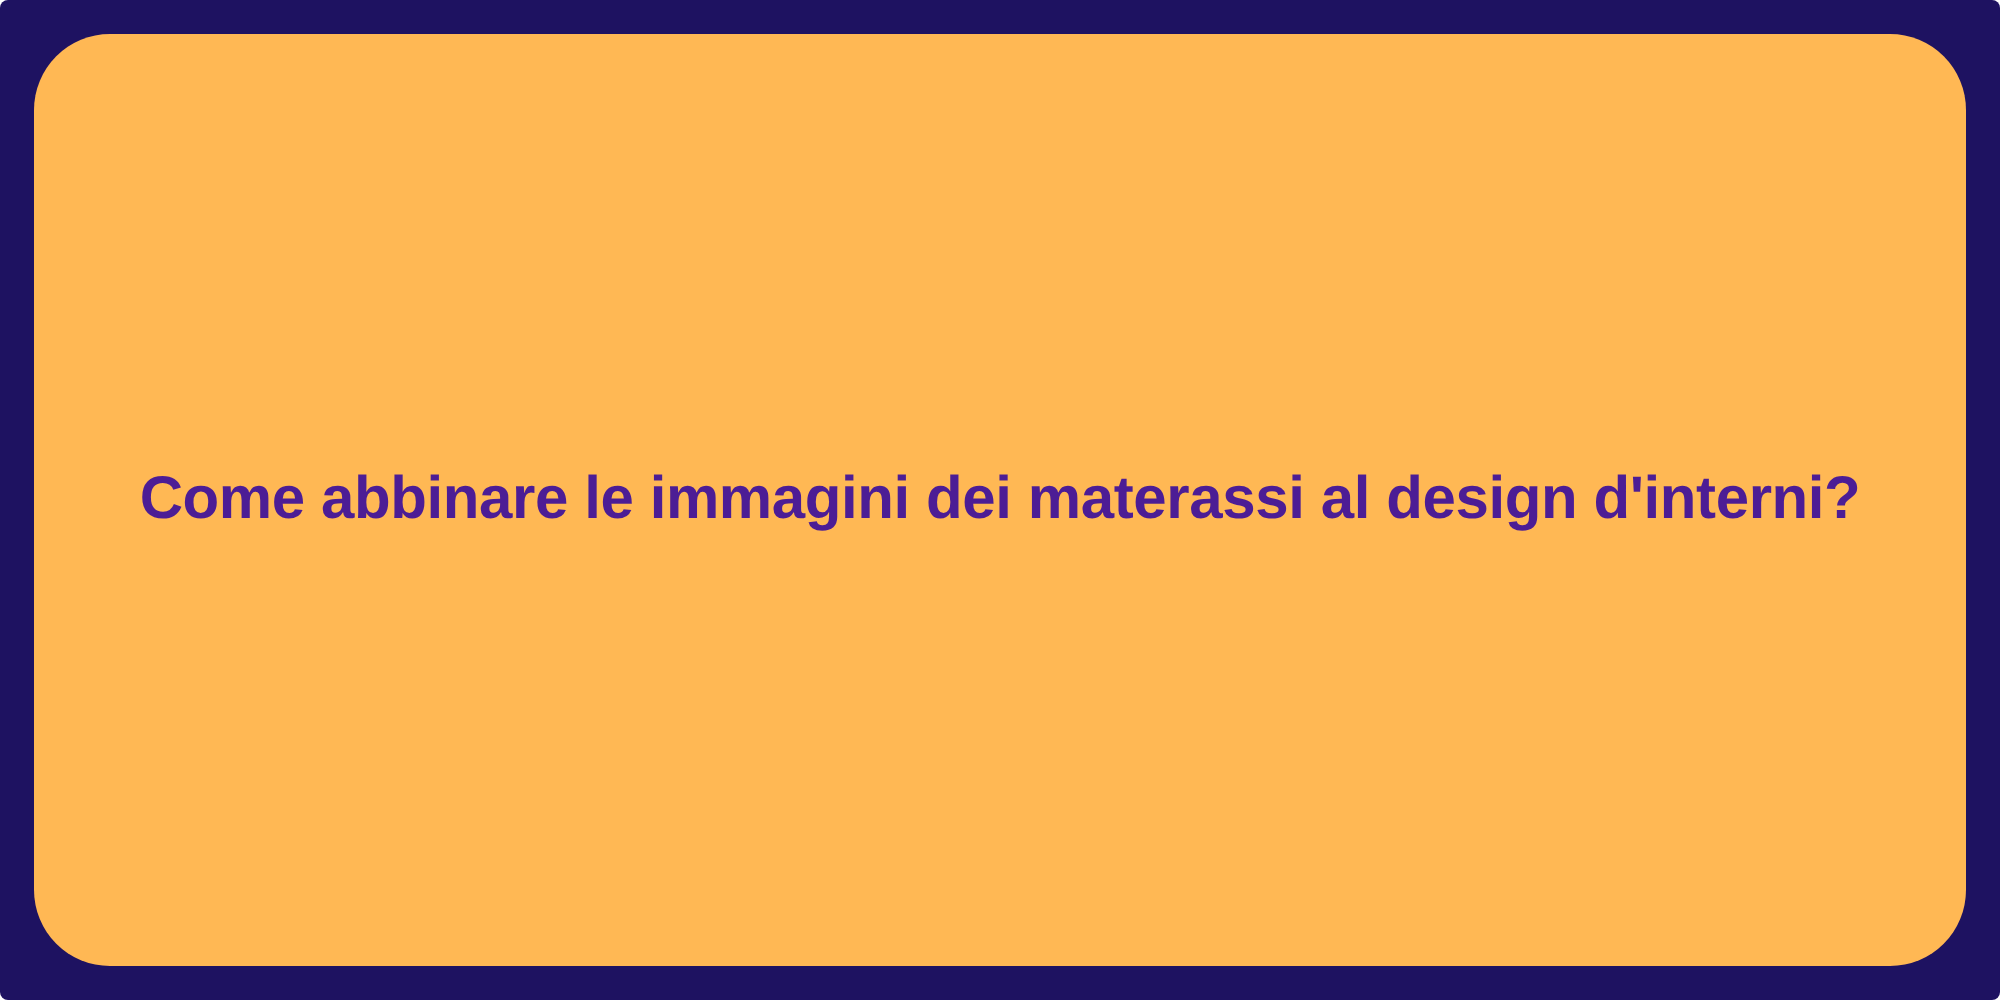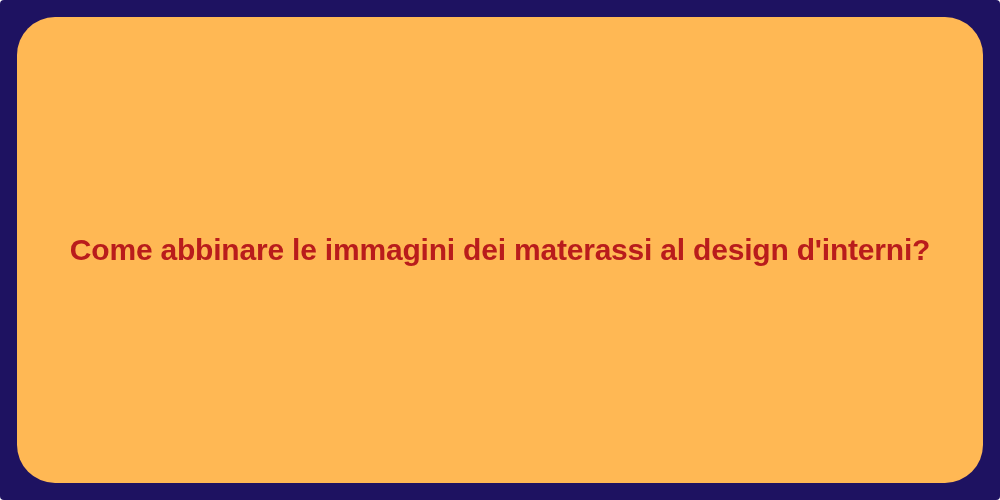--- a/index.html
+++ b/index.html
@@ -34,21 +34,21 @@
     background: #FFB854;
     border-radius: 38px;
     display: flex;
     align-items: center;
     justify-content: center;
     padding: 0 34px;
   }
 
   #headline {
     margin: 0;
-    color: #b91c1c;
+    color: #4c1d95;
     font-family: "Liberation Sans", sans-serif;
     font-size: 30px;
     font-weight: 700;
     line-height: 1.25;
     letter-spacing: -0.2px;
     text-align: center;
     white-space: nowrap;
   }
 </style>
 </head>

